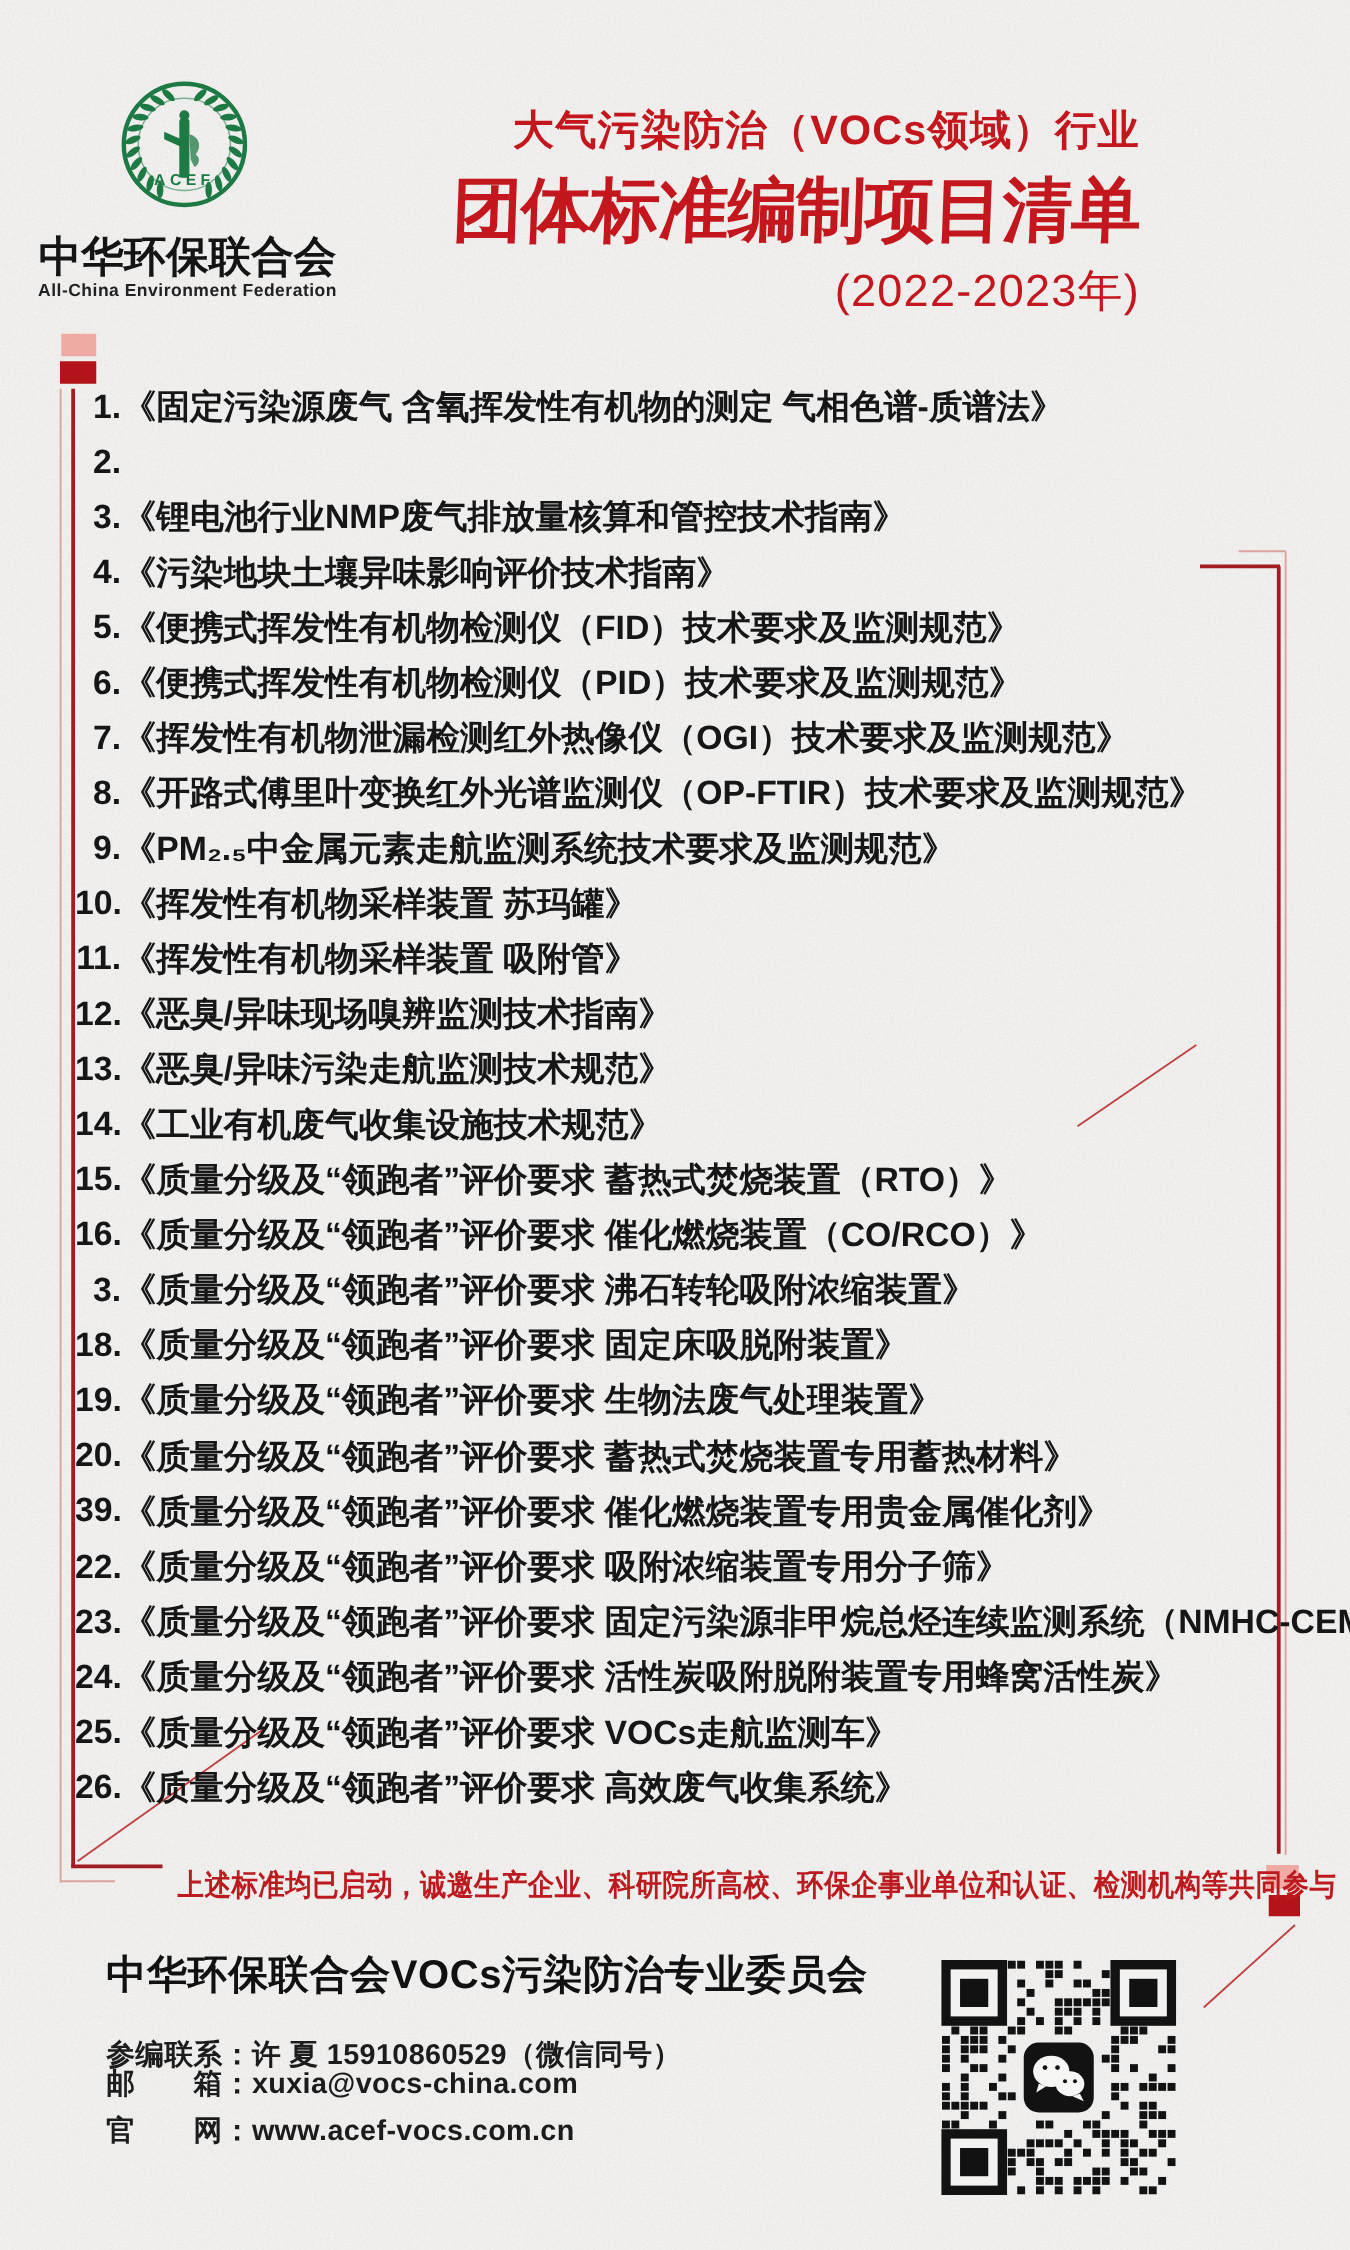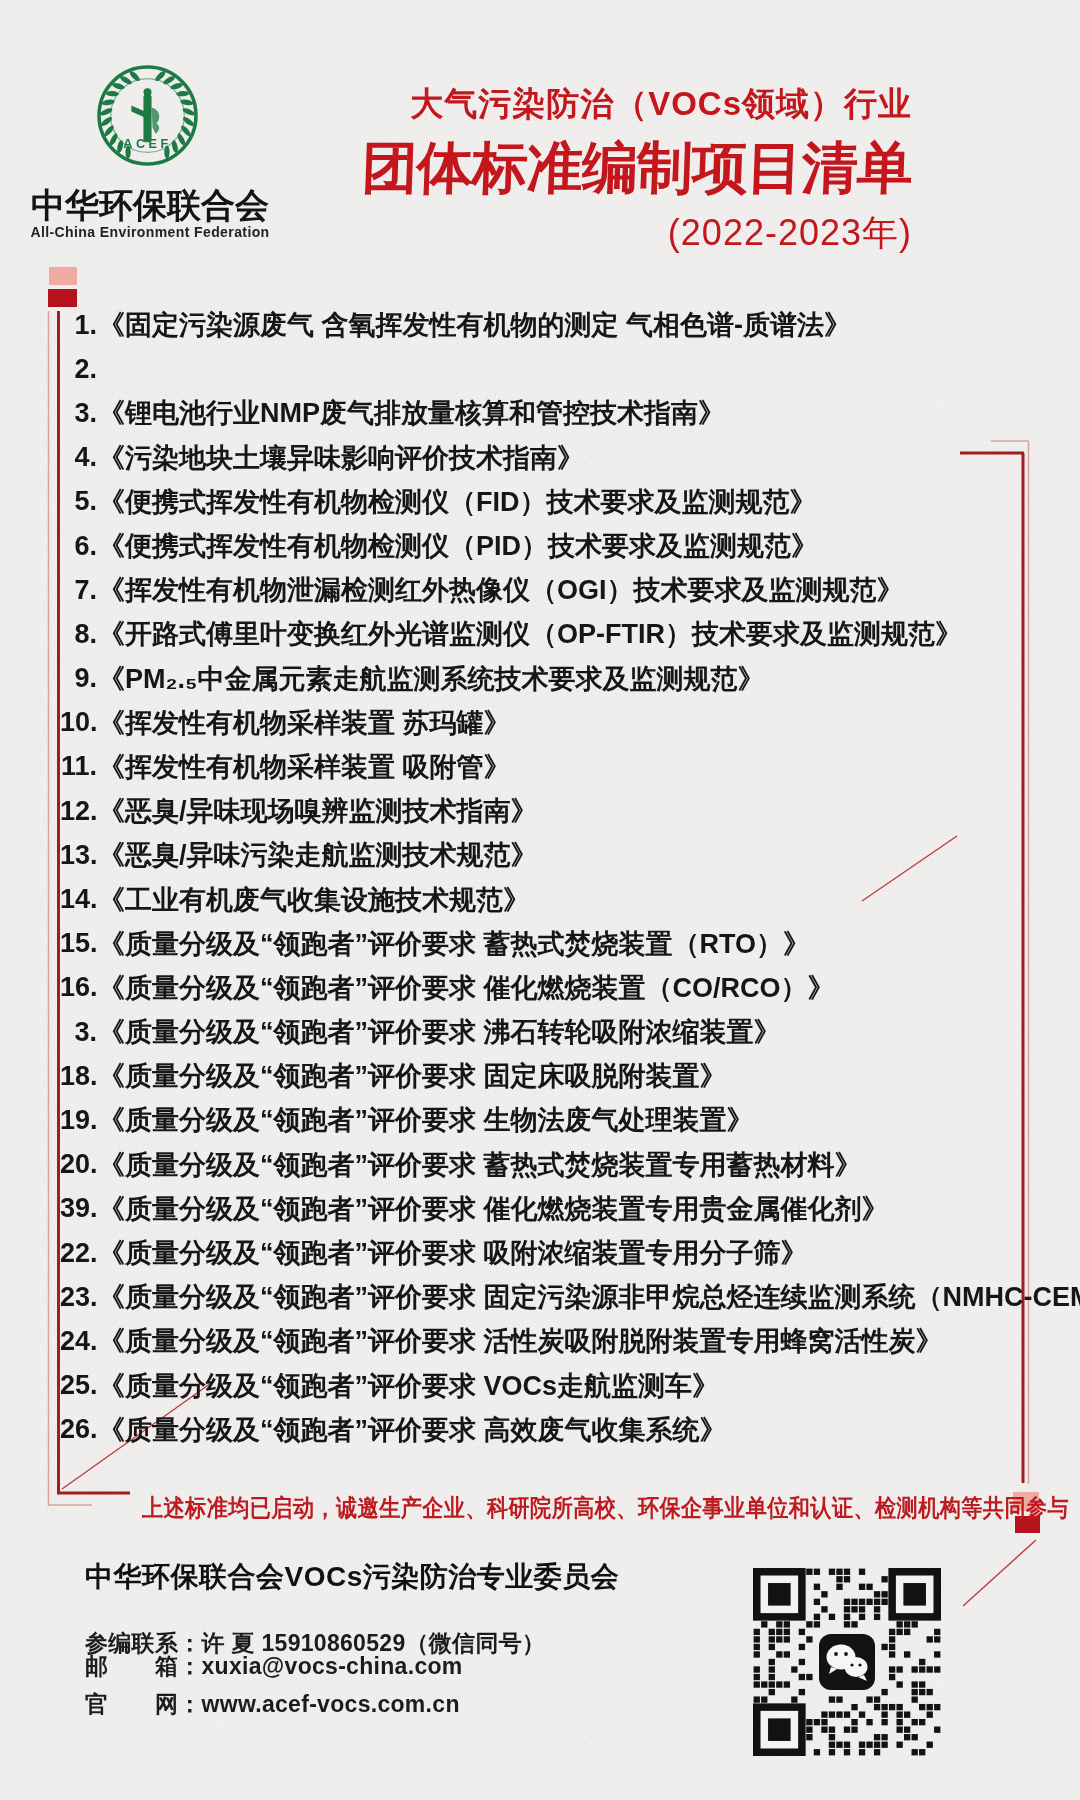--- a/index.html
+++ b/index.html
@@ -58,21 +58,21 @@
   
   .announce {
     position:absolute; left:142px; top:1492px;
     font-size:24px; font-weight:800; color:#bd1a1f; white-space:nowrap;
     transform:scaleX(0.88); transform-origin:left center; letter-spacing:0.5px;
   }
 
   
   .committee {
     position:absolute; left:85px; top:1558px;
-    font-size:28px; font-weight:900; color:#111; letter-spacing:0.5px;
+    font-size:32px; font-weight:900; color:#111; letter-spacing:0.5px;
     white-space:nowrap;
   }
   .contact-line {
     position:absolute; left:85px; font-size:23px; font-weight:600;
     color:#1c1c1c; white-space:nowrap; letter-spacing:0.3px;
   }
   .contact-1 { top:1628px; }
   .contact-2 { top:1651px; }
   .contact-3 { top:1689px; }
 

